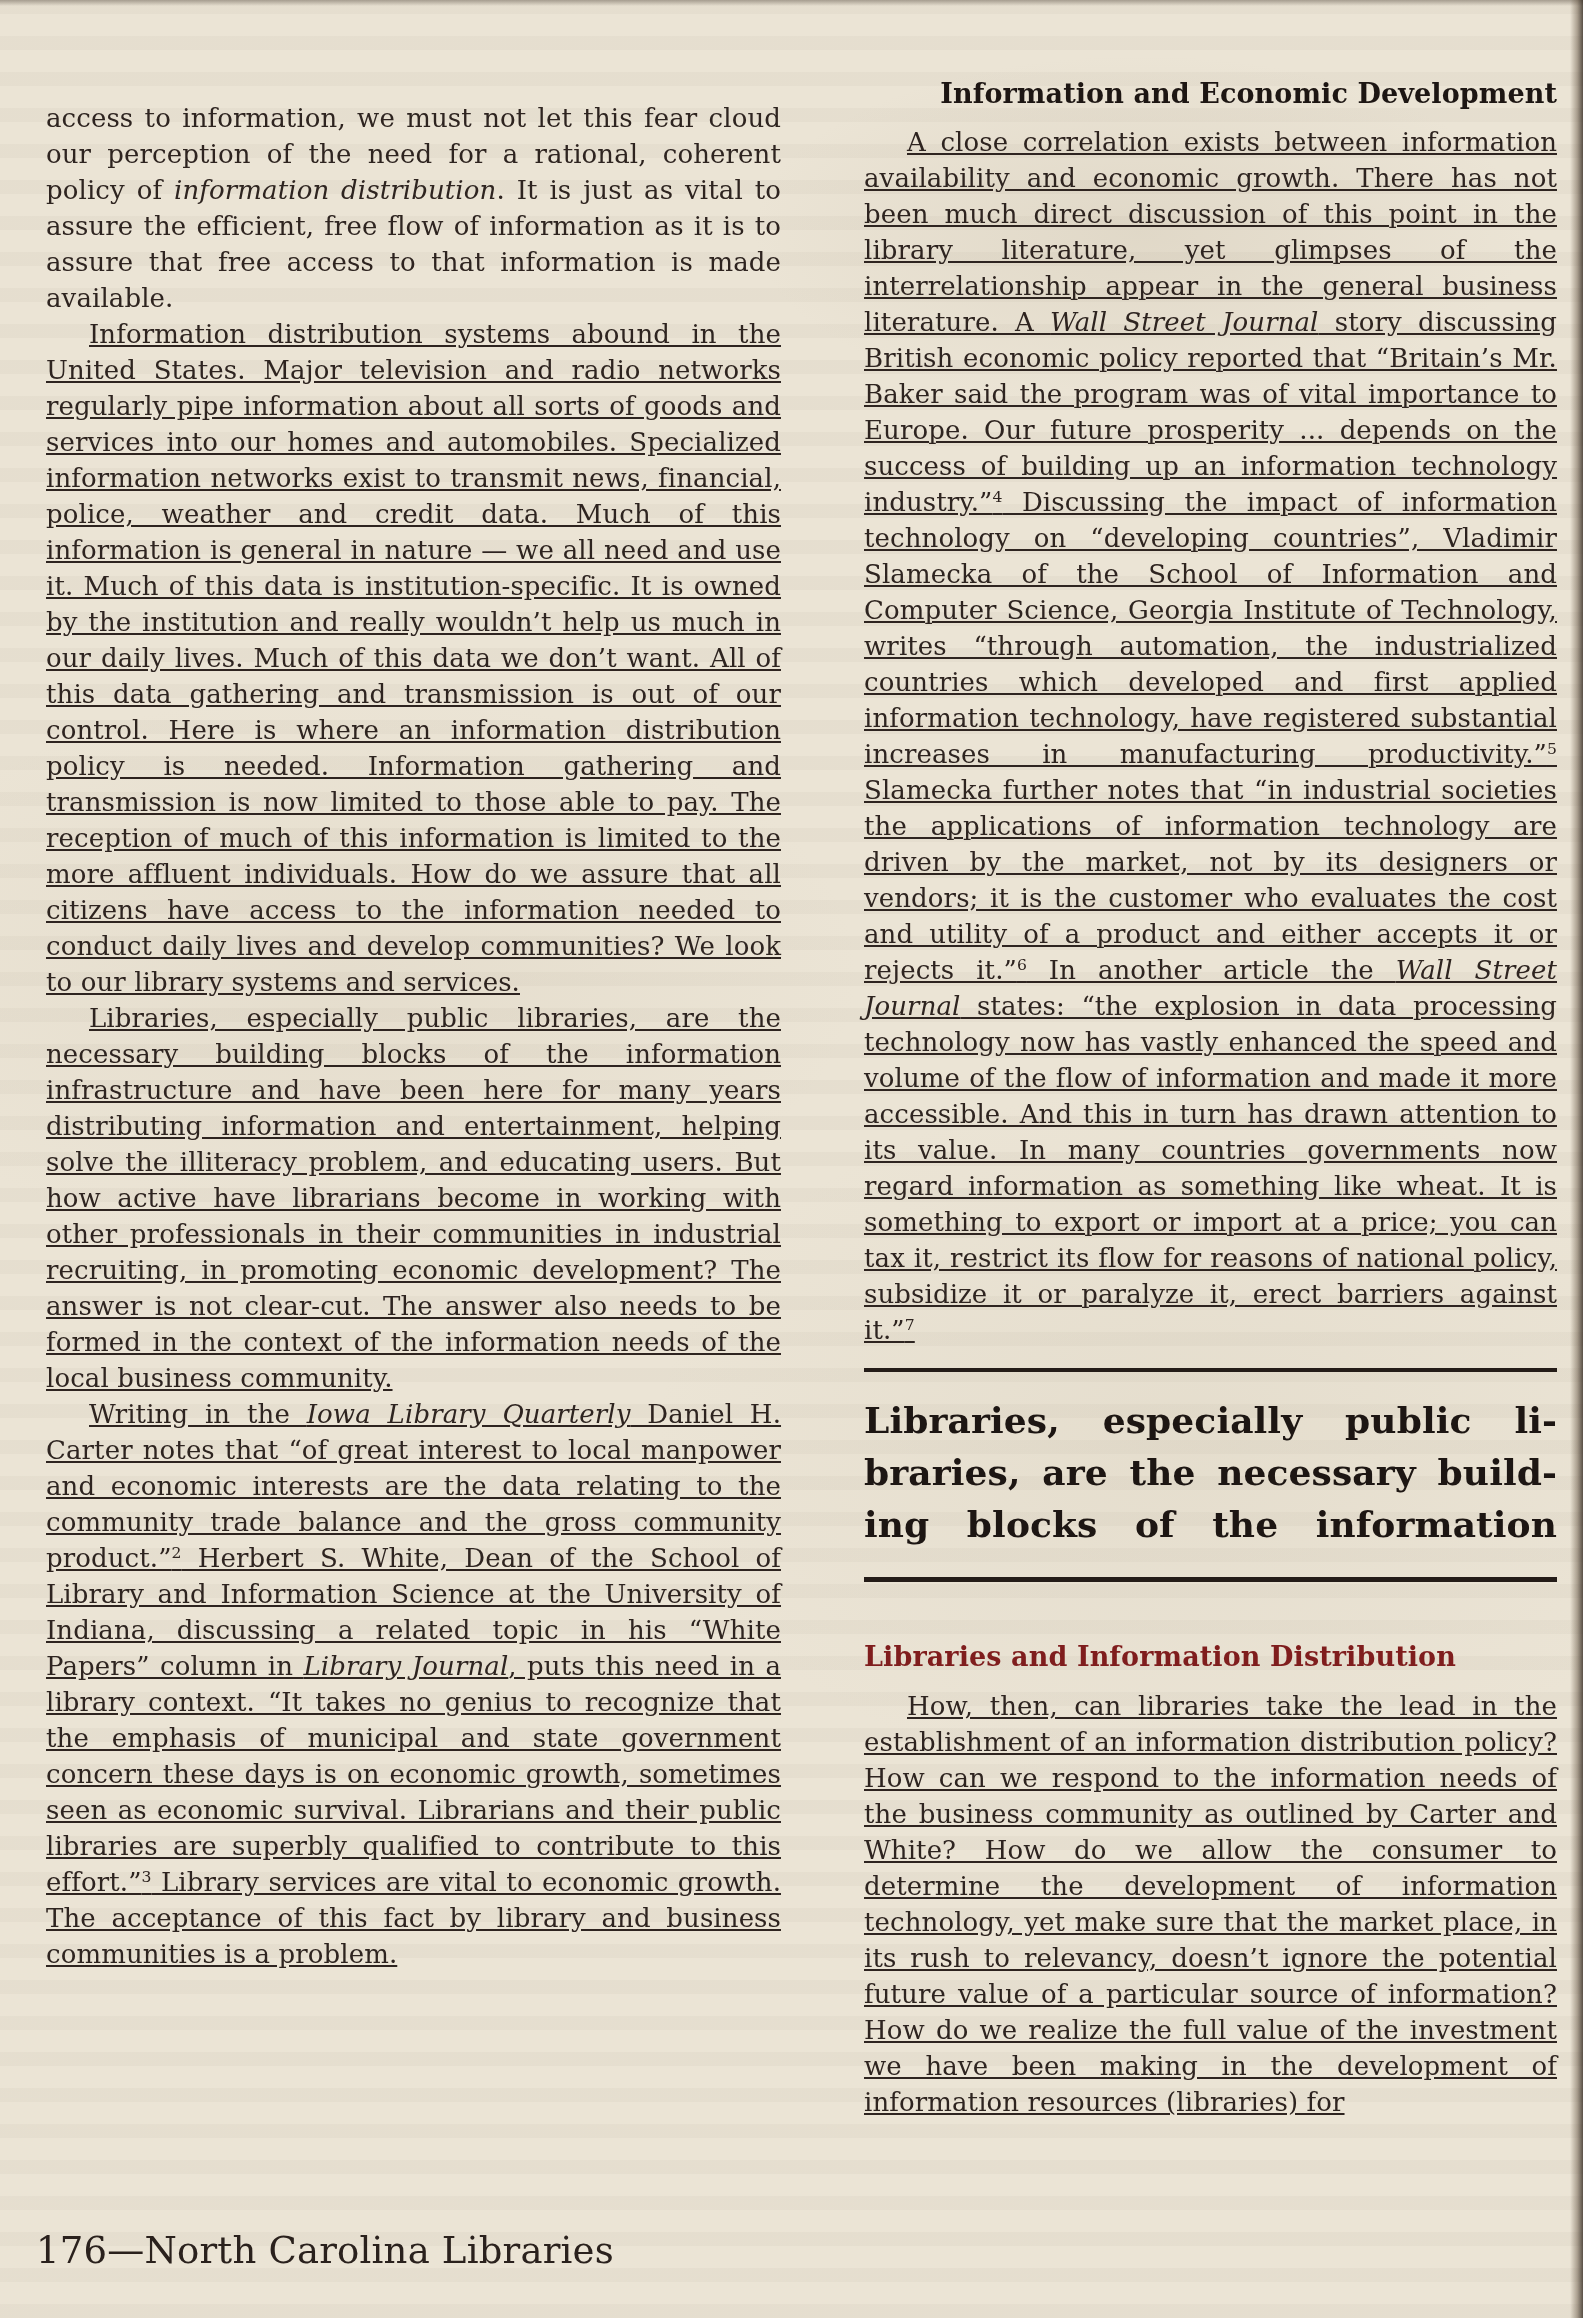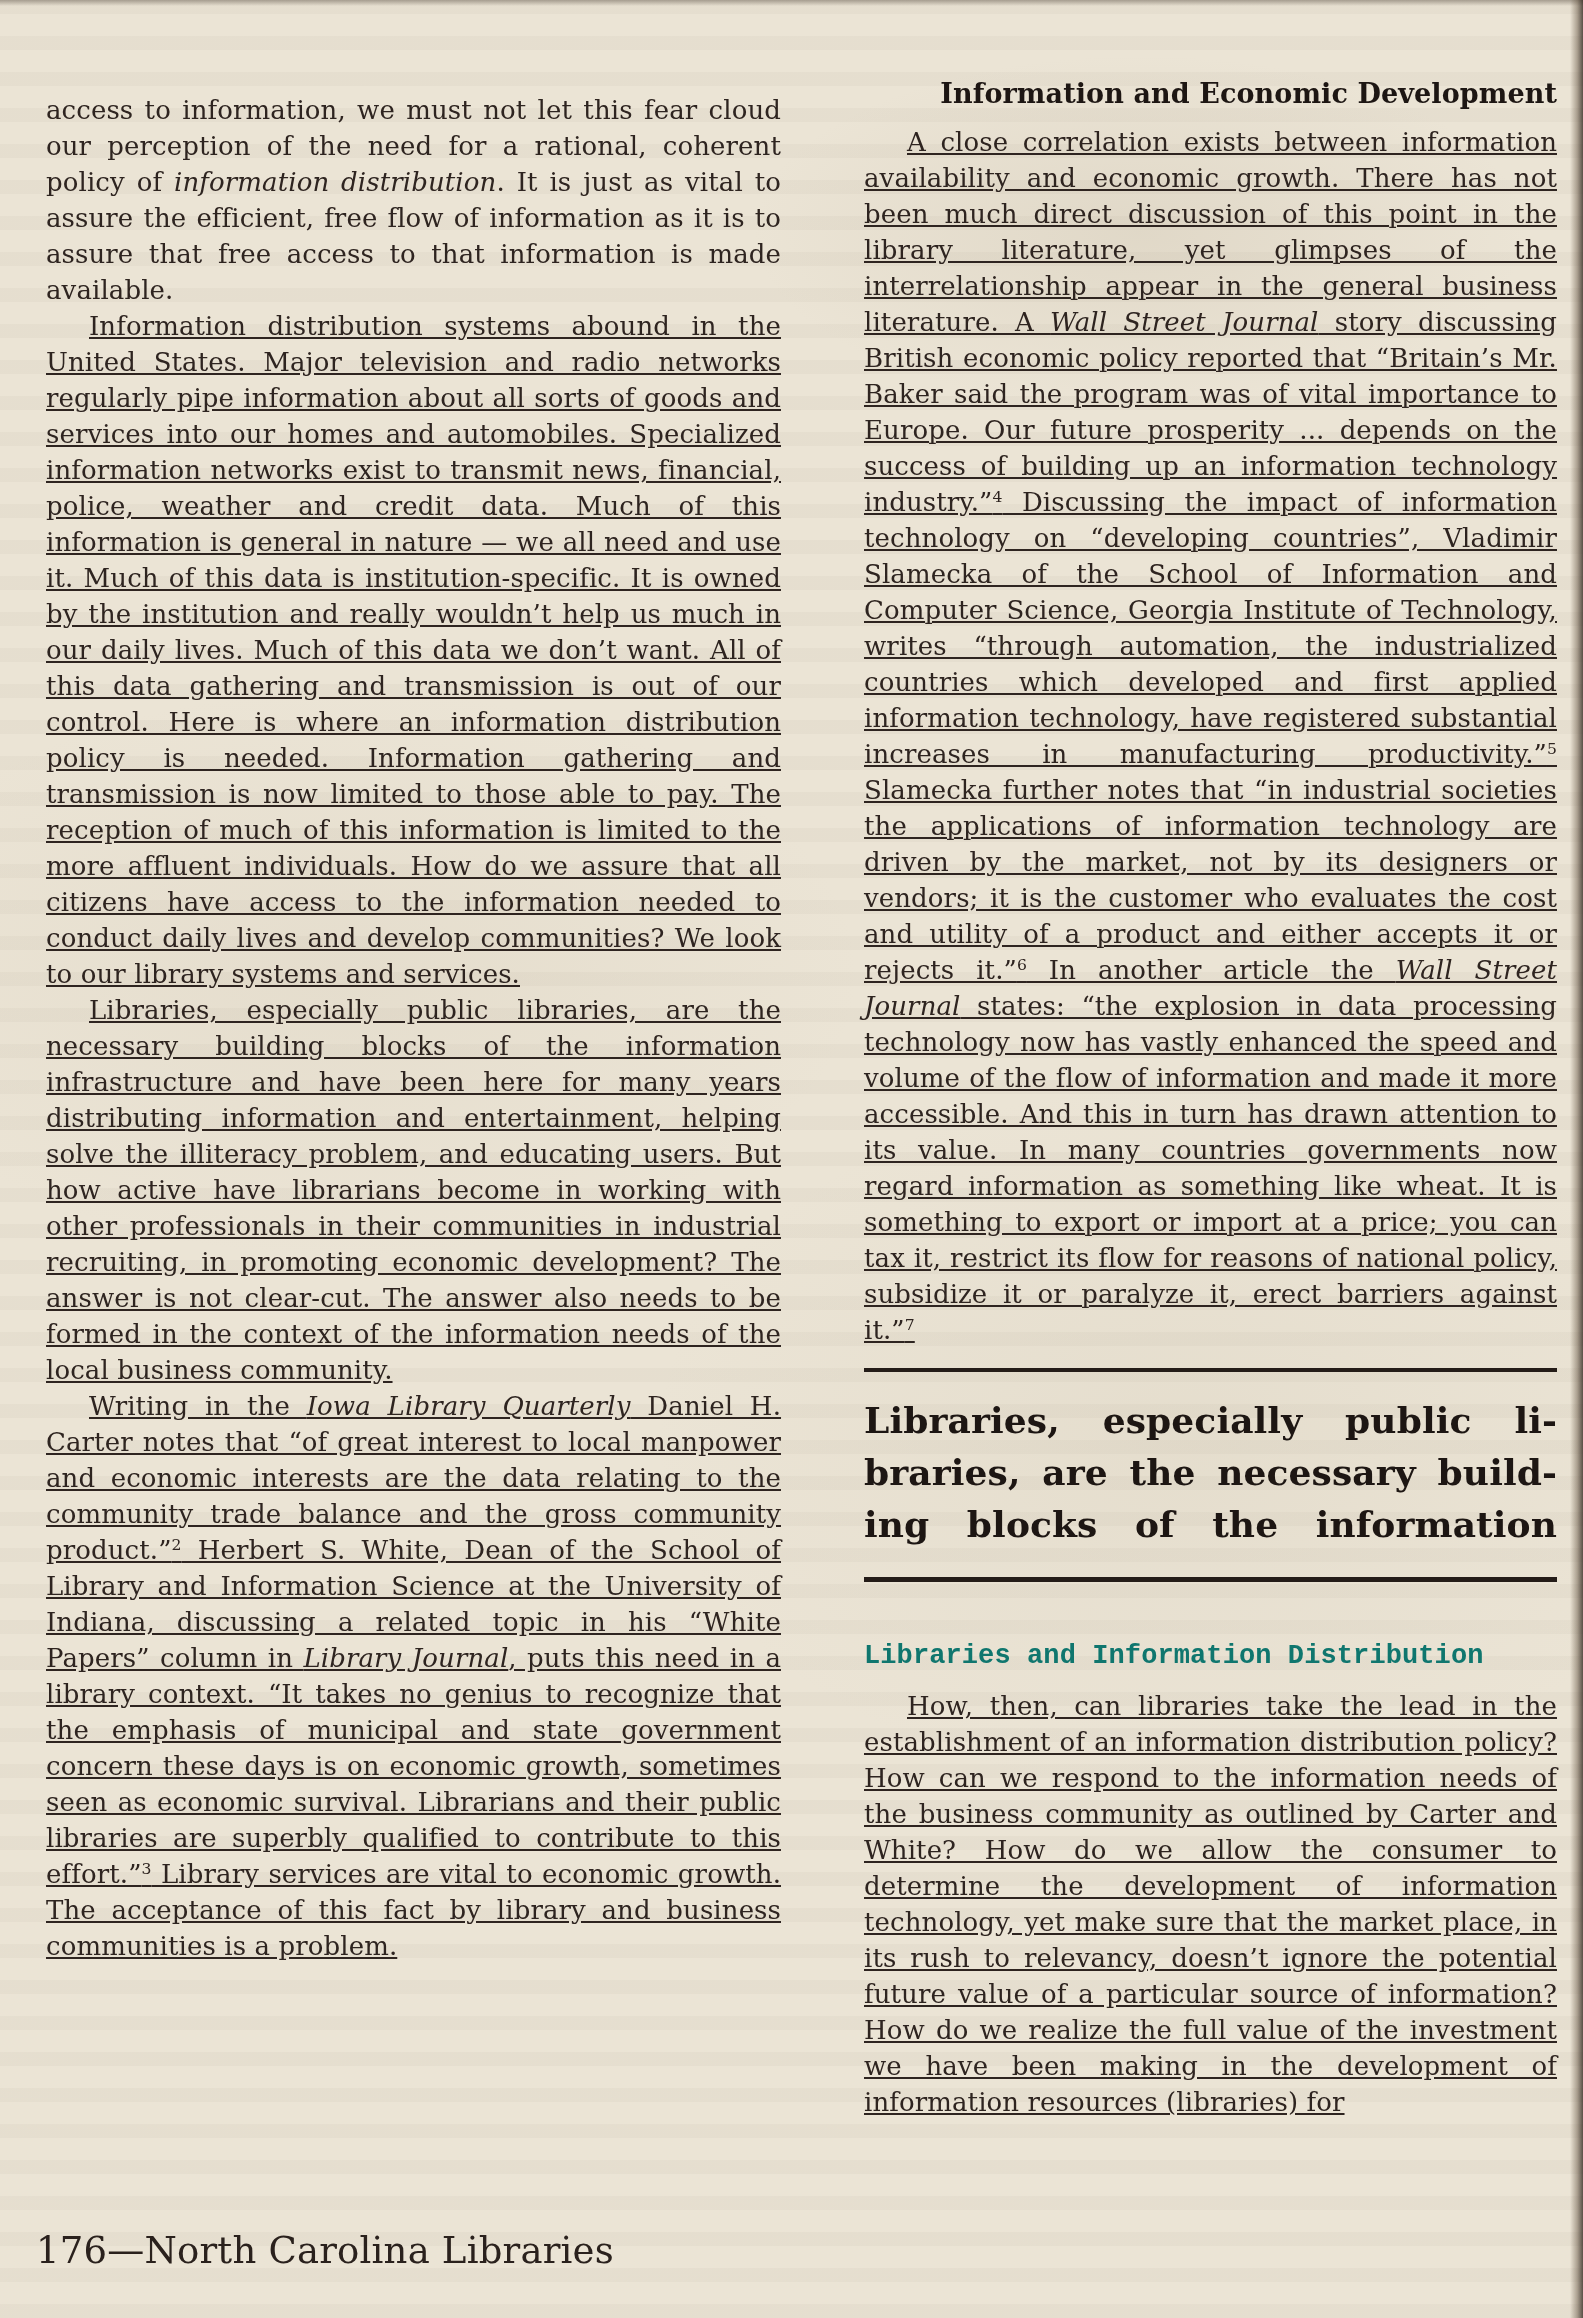--- a/index.html
+++ b/index.html
@@ -29,33 +29,33 @@
     position:absolute; right:0; top:0; width:12.7px; height:100%; pointer-events:none;
     background:linear-gradient(90deg, rgba(0,0,0,0), rgba(96,80,62,0.45) 55%, rgba(48,38,30,0.78));
   }
   .col{
     position:absolute;
     text-align:justify;
     font-size:26px;
     line-height:36px;
     letter-spacing:0.1px;
   }
-  .col-left{ left:46px;  top:92px; width:735px; }
+  .col-left{ left:46px;  top:100px; width:735px; }
   .col-right{ left:864px; top:76px;  width:693px; }
   .col p{ margin:0; }
   .col p.indent{ text-indent:43px;text-decoration:underline; }
   i{ font-style:italic; }
   sup{ font-size:60%; line-height:0; vertical-align:baseline; position:relative; top:-0.55em; }
   .section-heading{
     font-size:27px; font-weight:bold; color:#1d1613;
     margin:0 0 12.7px 0; text-align:right; line-height:35px;
   }
   .section-heading-2{
-    font-size:27px; font-weight:bold; color:#0f766e;
-    margin:57px 0 14.2px 0; text-align:left; line-height:35px;font-family:Liberation Mono, monospace;
+    font-size:27px; font-weight:bold; color:#7f1d1d;
+    margin:57px 0 14.2px 0; text-align:left; line-height:35px;
   }
   .pull-quote{ margin-top:20px; }
   .pq-rule{ height:4.7px; background:#241c18; }
   .pq-body{ padding:22px 0 27px 0; }
   .pq-line{
     font-size:36px; line-height:52px; font-weight:bold; color:#1d1613;
     text-align:justify; text-align-last:justify;
   }
   .pq-line.last{ text-align-last:left; }
   .footer{

